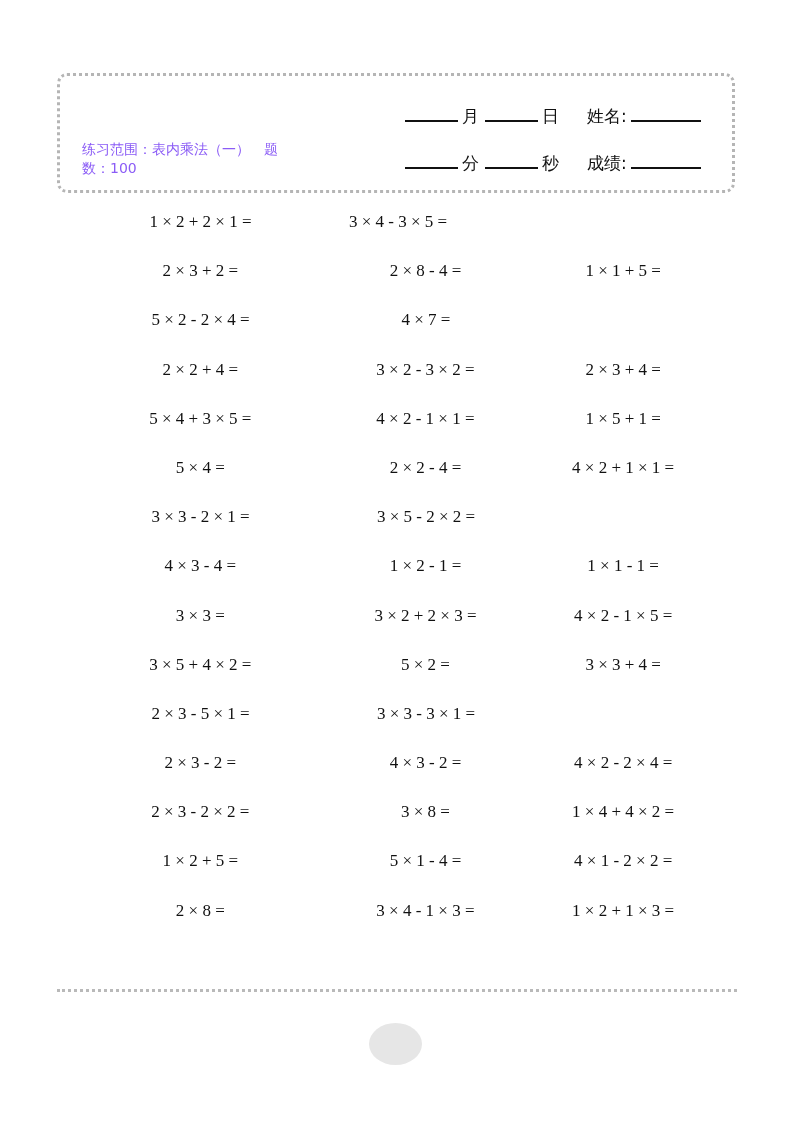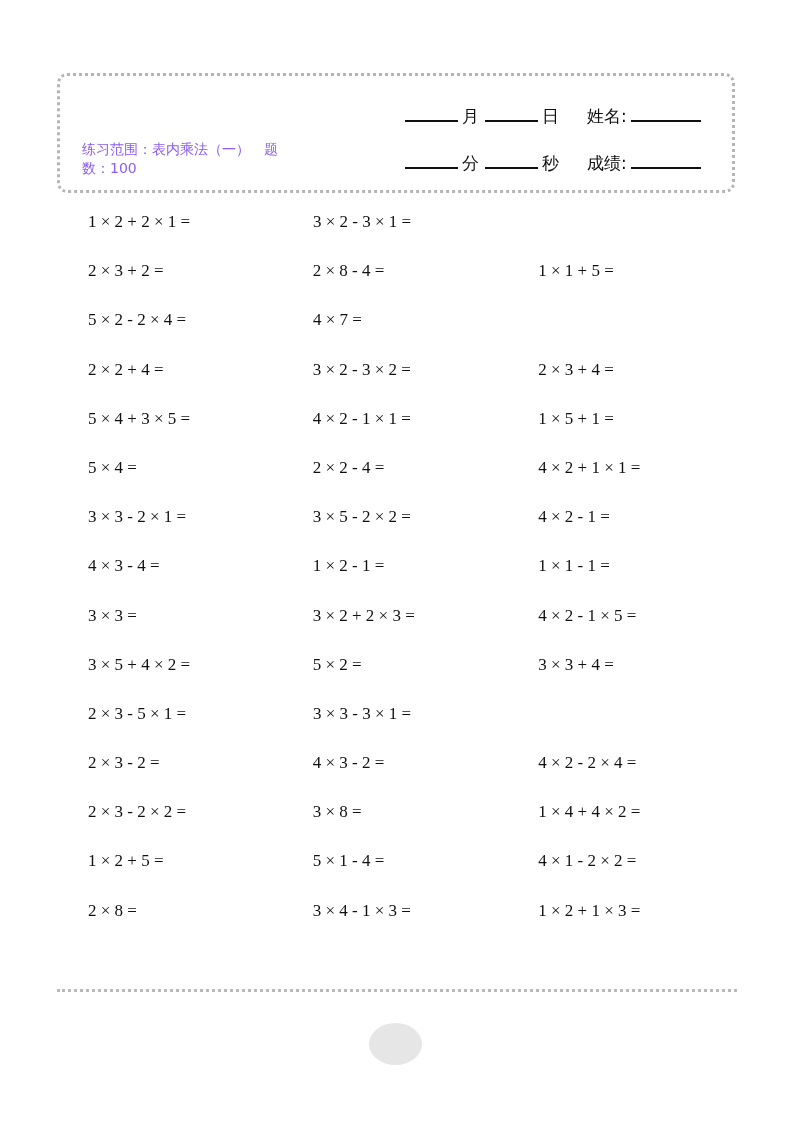--- a/index.html
+++ b/index.html
@@ -15,21 +15,21 @@
       font-size: 14px; line-height: 19px; color: #8b5cf6;
     }
     .fields { position: absolute; left: 345px; top: 24px; }
     .field-row { display: flex; align-items: flex-end; height: 28px; margin-bottom: 19px;
                  font-family: "DejaVu Sans", "Liberation Sans", sans-serif; font-size: 17px; color: #111; }
     .blank { display: inline-block; width: 53px; border-bottom: 2px solid #111; height: 4px; margin-bottom: 6px; }
     .unit { margin: 0 6px 0 4px; }
     .label-name { margin-left: 22px; }
     .blank-long { display: inline-block; width: 70px; border-bottom: 2px solid #111; height: 4px; margin-bottom: 6px; margin-left: 4px; }
     .problems { position: absolute; left: 88px; top: 208px; width: 620px; }
-    .prow { display: flex; height: 49.2px; }
+    .prow { display: flex; height: 49.2px; text-align: center; }
     .problem { font-size: 17px; white-space: pre; line-height: 28px; }
     .problem.c0 { width: 225px; }
     .problem.c1 { width: 226px; }
     .problem.c2 { width: 170px; }
     .divider { position: absolute; left: 57px; top: 989px; width: 680px; border-top: 3px dotted #b9b9b9; }
     .page-badge {
       position: absolute; left: 369px; top: 1023px; width: 53px; height: 42px;
       background: #e6e6e6; border-radius: 50%;
     }
   </style>
@@ -57,21 +57,21 @@
       <span class="unit">秒</span>
       <span class="label-name">成绩:</span>
       <span class="blank-long"></span>
     </div>
   </div>
 </div>
 
 <div class="problems">
   <div class="prow">
     <span class="problem c0">1 × 2 + 2 × 1 =</span>
-    <span class="problem c2">3 × 2 - 3 × 1 =</span>
+    <span class="problem c2">3 × 4 - 3 × 5 =</span>
   </div>
   <div class="prow">
     <span class="problem c0">2 × 3 + 2 =</span>
     <span class="problem c1">2 × 8 - 4 =</span>
     <span class="problem c2">1 × 1 + 5 =</span>
   </div>
   <div class="prow">
     <span class="problem c0">5 × 2 - 2 × 4 =</span>
     <span class="problem c1">4 × 7 =</span>
   </div>
@@ -86,21 +86,20 @@
     <span class="problem c2">1 × 5 + 1 =</span>
   </div>
   <div class="prow">
     <span class="problem c0">5 × 4 =</span>
     <span class="problem c1">2 × 2 - 4 =</span>
     <span class="problem c2">4 × 2 + 1 × 1 =</span>
   </div>
   <div class="prow">
     <span class="problem c0">3 × 3 - 2 × 1 =</span>
     <span class="problem c1">3 × 5 - 2 × 2 =</span>
-    <span class="problem c2">4 × 2 - 1 =</span>
   </div>
   <div class="prow">
     <span class="problem c0">4 × 3 - 4 =</span>
     <span class="problem c1">1 × 2 - 1 =</span>
     <span class="problem c2">1 × 1 - 1 =</span>
   </div>
   <div class="prow">
     <span class="problem c0">3 × 3 =</span>
     <span class="problem c1">3 × 2 + 2 × 3 =</span>
     <span class="problem c2">4 × 2 - 1 × 5 =</span>

